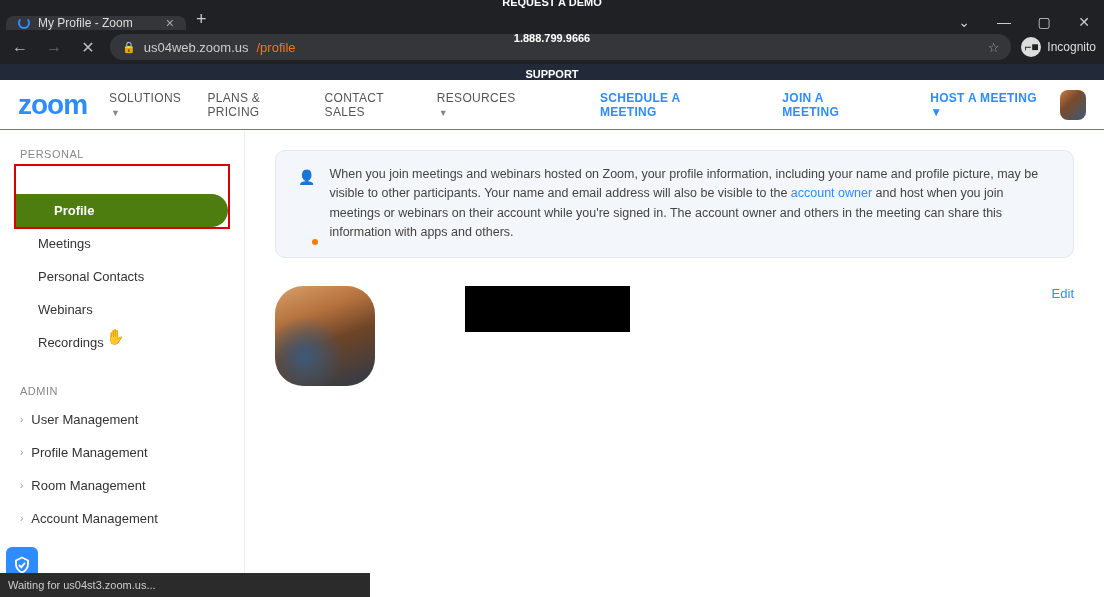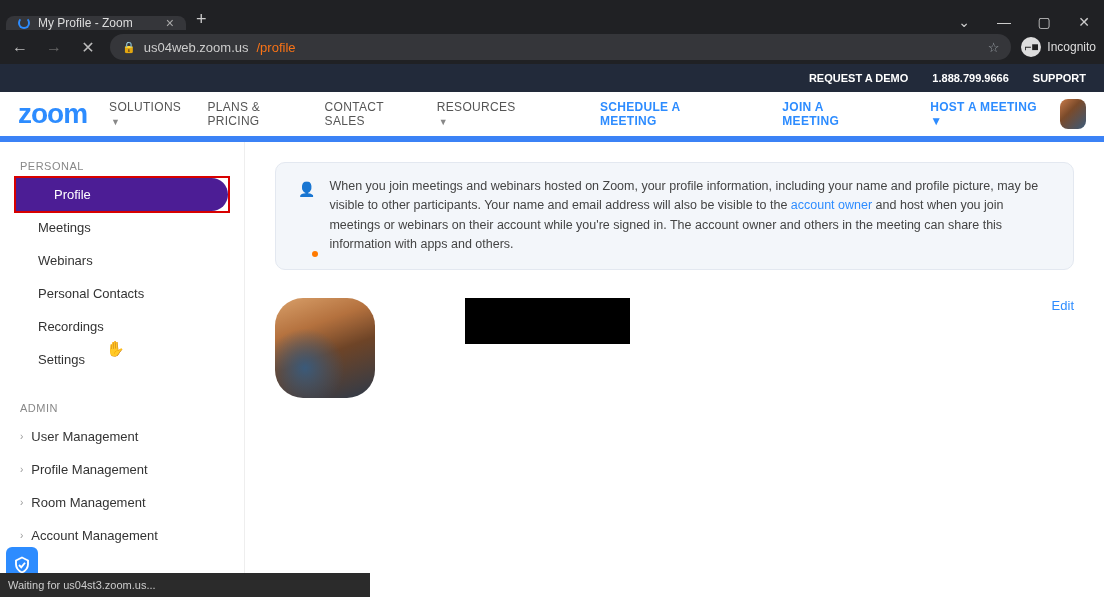--- a/index.html
+++ b/index.html
@@ -27,38 +27,38 @@
   .urlbar-row{height:34px;background:#202124;display:flex;align-items:center;padding:0 8px;gap:10px;}
   .nav-btn{color:#bbb;font-size:16px;width:24px;text-align:center;}
   .urlbar{flex:1;background:#35363a;height:26px;border-radius:14px;display:flex;align-items:center;padding:0 12px;gap:8px;color:#ccc;font-size:13px;}
   .urlbar .lock{font-size:11px;}
   .urlbar .path{color:#f97316;}
   .urlbar .star{margin-left:auto;color:#9aa0a6;}
   .incog{display:flex;align-items:center;gap:6px;color:#ddd;font-size:12px;}
   .incog-icon{width:20px;height:20px;background:#ddd;border-radius:50%;display:flex;align-items:center;justify-content:center;color:#222;font-size:12px;}
 
   
-  .zoom-banner{height:28px;background:#222a3a;display:flex;align-items:center;justify-content:flex-end;padding:0 18px;gap:24px;font-size:11px;font-weight:600;color:#fff;}
+  .zoom-banner{height:16px;background:#222a3a;display:flex;align-items:center;justify-content:flex-end;padding:0 18px;gap:24px;font-size:11px;font-weight:600;color:#fff;flex-direction:column;}
   .zoom-banner span{white-space:nowrap;}
 
   
-  .zoom-header{height:50px;border-bottom:6px solid #3b82f6;display:flex;align-items:center;padding:0 18px;gap:22px;font-size:12px;color:#555;}
+  .zoom-header{height:50px;border-bottom:1px solid #3b82f6;display:flex;align-items:center;padding:0 18px;gap:22px;font-size:12px;color:#555;}
   .zoom-logo{font-family:Arial,sans-serif;font-weight:700;color:#2D8CFF;font-size:28px;letter-spacing:-1px;}
   .hdr-link{color:#555;font-size:12px;letter-spacing:0.3px;}
   .hdr-link .caret{font-size:9px;color:#888;margin-left:2px;}
   .hdr-spacer{flex:1;}
   .hdr-blue{color:#2D8CFF;font-size:12px;font-weight:600;letter-spacing:0.3px;margin-left:37px;}
   .avatar{width:30px;height:30px;border-radius:8px;background:linear-gradient(135deg,#c87b4a 0%,#7a4a2a 40%,#3a5a7a 100%);}
 
   
   .body{display:flex;min-height:480px;}
   .sidebar{width:245px;border-right:1px solid #eee;padding:18px 0 0 0;}
   .section-label{font-size:11px;color:#888;letter-spacing:0.5px;padding:0 20px 6px 20px;}
   .nav-item{display:block;padding:9px 20px 9px 38px;font-size:13px;color:#333;cursor:pointer;}
-  .nav-item.active{background:#4c1d95;color:#fff;font-weight:400;border-radius:0 18px 18px 0;margin-right:18px;}
+  .nav-item.active{background:#4d7c0f;color:#fff;font-weight:700;border-radius:0 18px 18px 0;margin-right:18px;margin-top:28px;}
   .highlight-box{border:2px solid #d80000;margin:-2px 14px -2px 14px;padding:0;}
   .highlight-box .nav-item.active{margin-right:0;border-radius:0 18px 18px 0;}
   .admin-item{display:flex;align-items:center;gap:8px;padding:9px 20px;font-size:13px;color:#333;cursor:pointer;}
   .admin-item .chev{color:#999;font-size:10px;}
   .section-gap{height:26px;}
 
   
   .main{flex:1;padding:20px 30px;}
   .notice{background:#f3f6fa;border:1px solid #e3e8f0;border-radius:10px;padding:14px 22px;display:flex;gap:14px;font-size:12.5px;line-height:1.55;color:#444;}
   .notice-icon{color:#2D8CFF;font-size:14px;flex-shrink:0;margin-top:2px;position:relative;}
@@ -130,24 +130,23 @@
 </div>
 
 <div class="body">
 
   <div class="sidebar" style="position:relative">
     <div class="section-label">PERSONAL</div>
     <div class="highlight-box">
       <div class="nav-item active">Profile</div>
     </div>
     <div class="nav-item">Meetings</div>
+    <div class="nav-item">Personal Contacts</div>
     <div class="nav-item">Webinars</div>
-    <div class="nav-item">Personal Contacts</div>
     <div class="nav-item">Recordings</div>
-    <div class="nav-item">Settings</div>
 
     <div class="section-gap"></div>
     <div class="section-label">ADMIN</div>
     <div class="admin-item">
         <span class="chev">›</span>
         <span>User Management</span>
       </div>
     <div class="admin-item">
         <span class="chev">›</span>
         <span>Profile Management</span>

